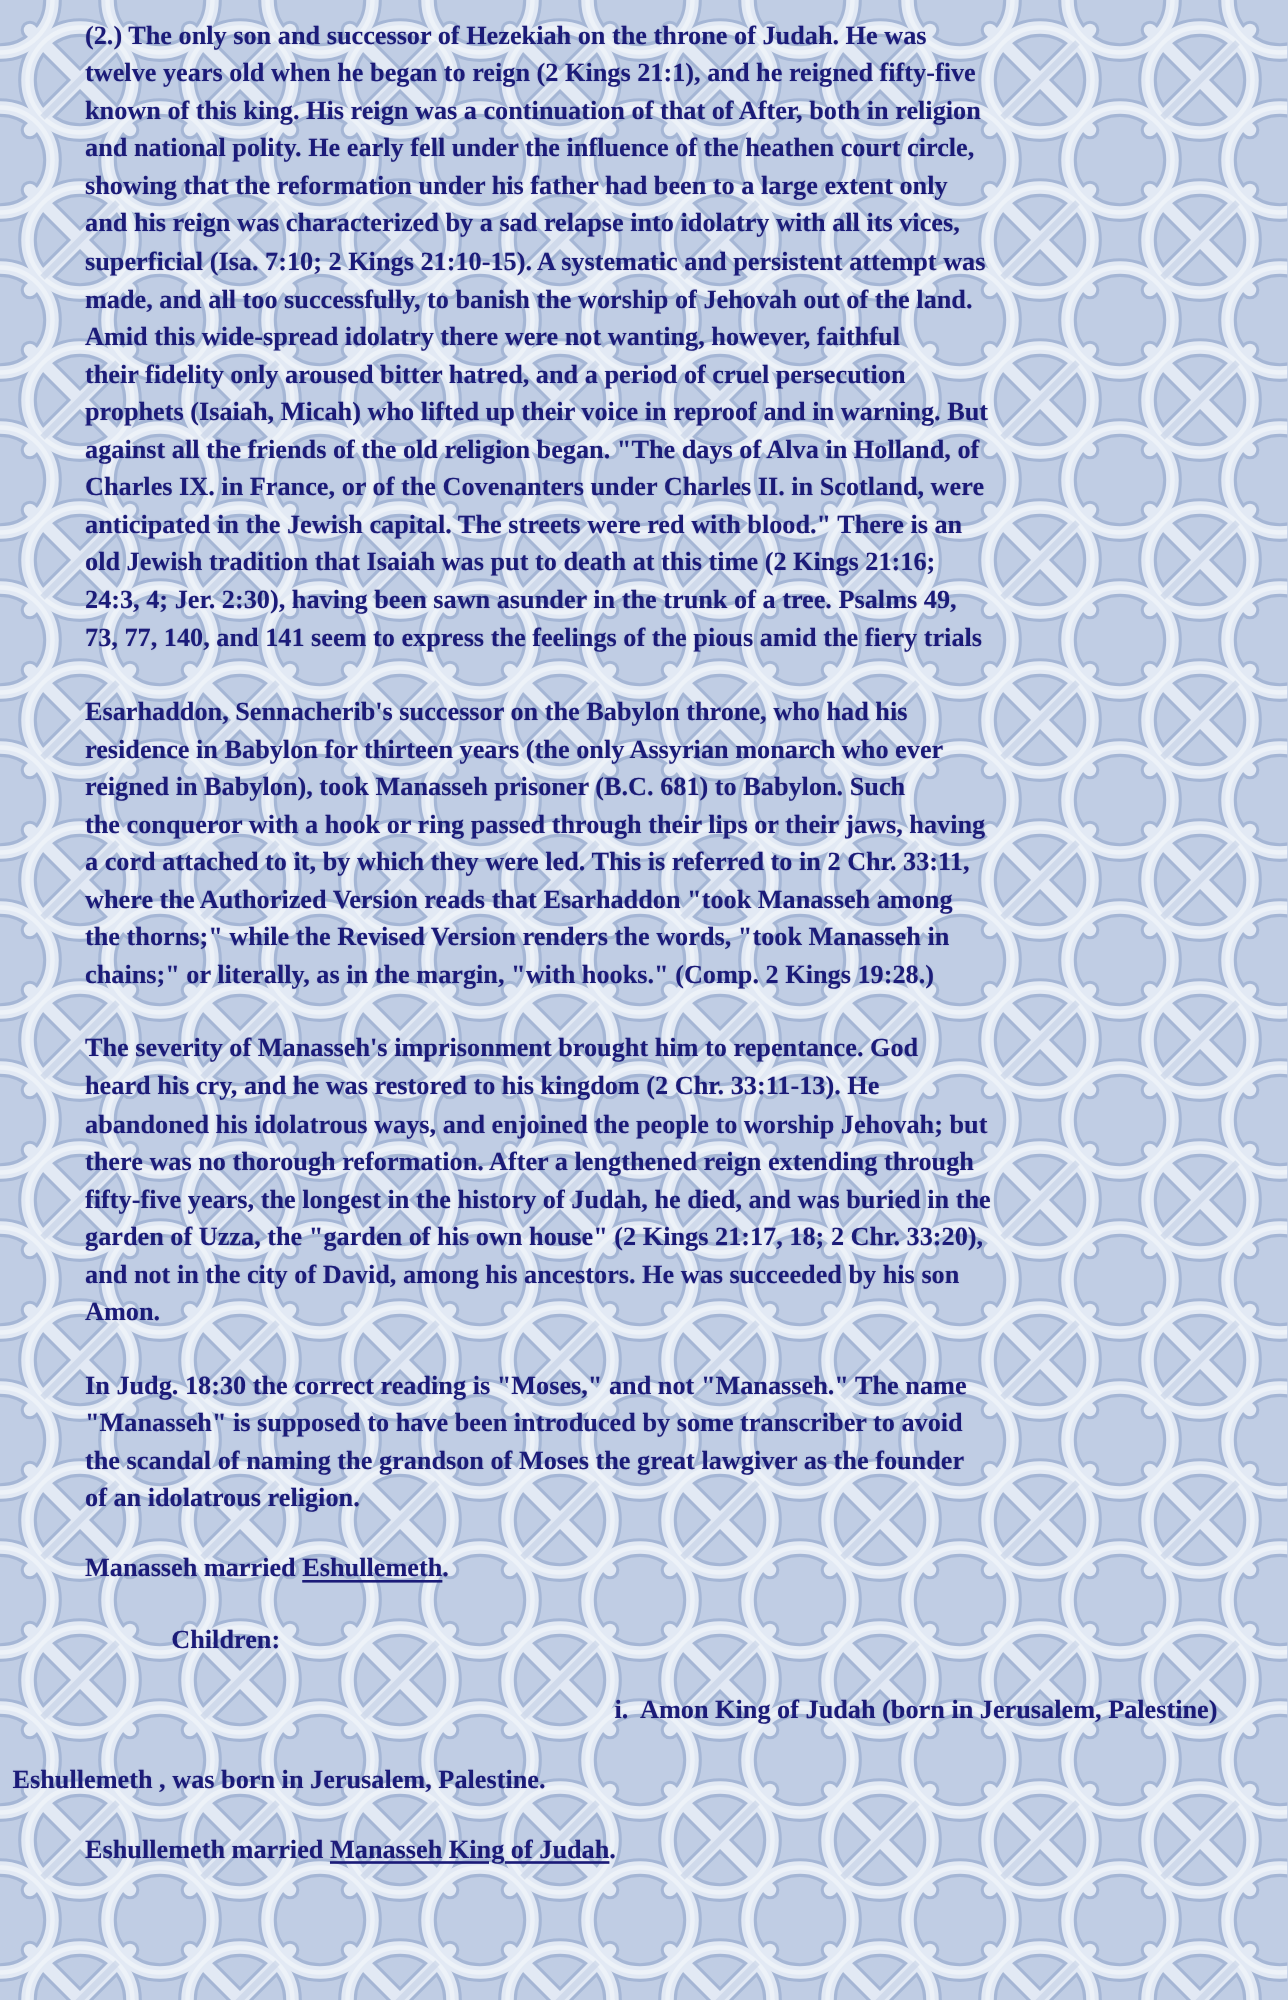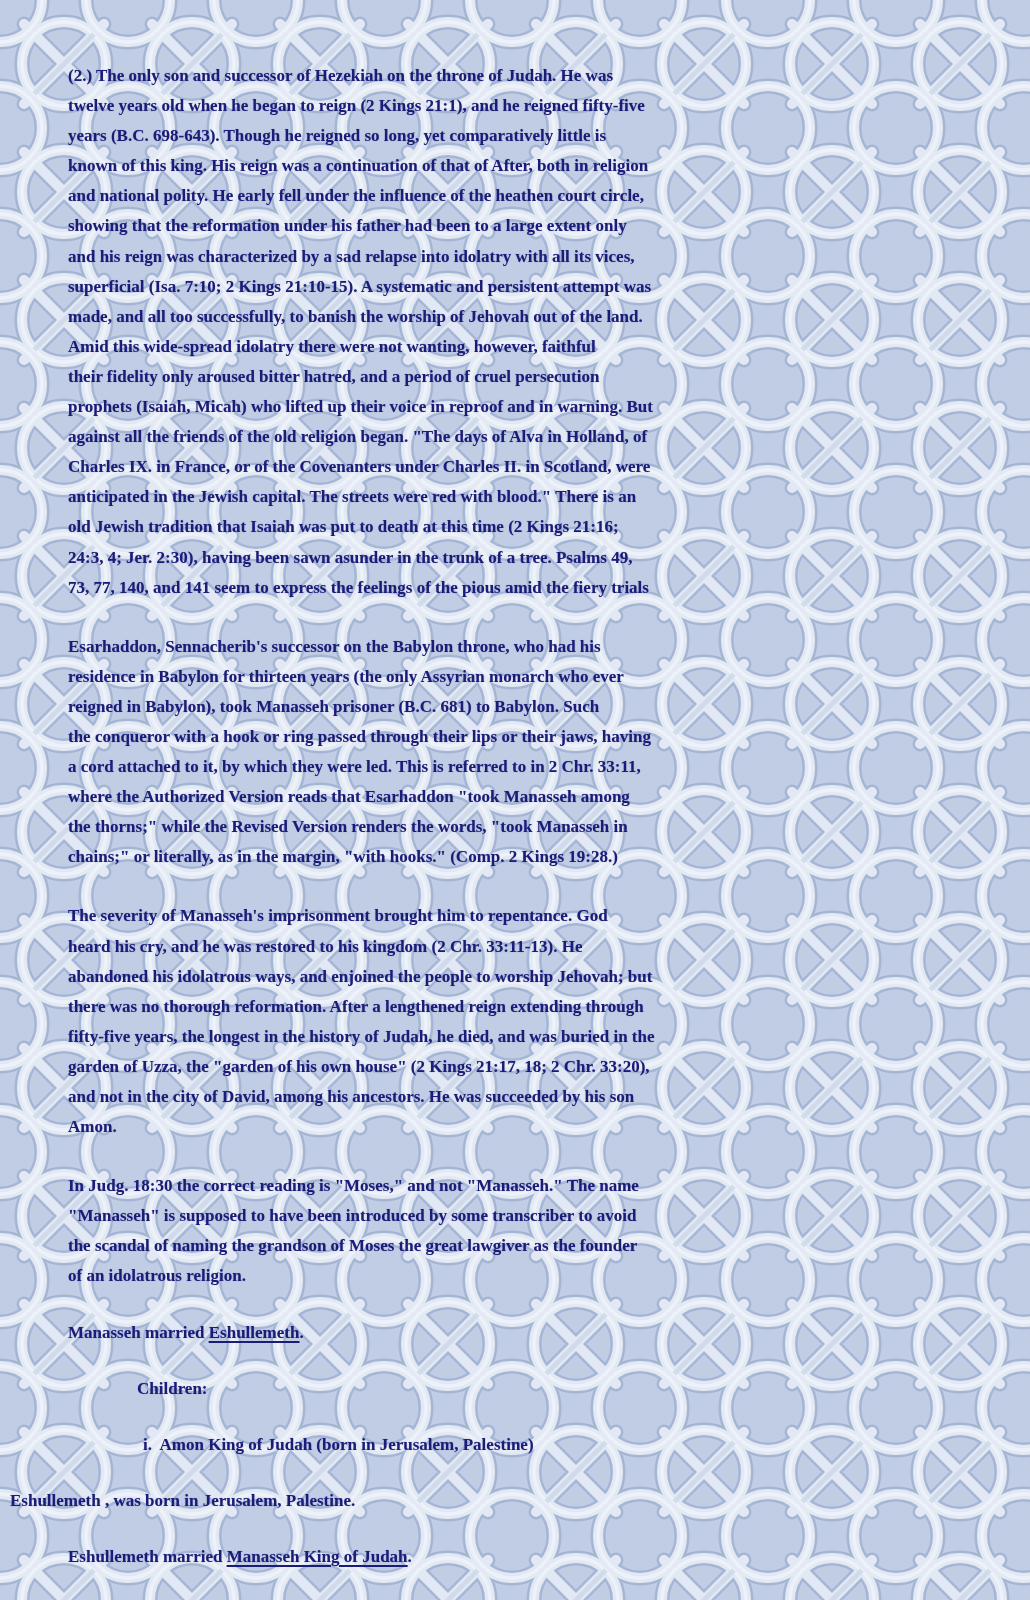--- a/index.html
+++ b/index.html
@@ -16,30 +16,29 @@
   .bg-layer {
     position: absolute;
     top: 0; left: 0;
     z-index: 0;
     display: block;
   }
   .page {
     position: relative;
     z-index: 1;
     padding: 13px 56px 0 68px;
-    font-size: 17px;
+    font-size: 21px;
     line-height: 30.1px;
-    margin-top: 48px;
   }
   .para { margin: 0 0 29px 0; }
   .para.compact { margin-bottom: 26px; }
   .para.last { margin-bottom: 0; }
   .indent-normal  { margin-left: 0; }
   .indent-children{ margin-left: 69px; }
-  .indent-child   { margin-left: 75px; }
+  .indent-child   { margin-left: 75px; text-align: right; }
   .indent-flush   { margin-left: -58px; }
   .line {
     display: block;
     white-space: pre;
     text-shadow: 0 0 1px rgba(27,27,120,0.35);
   }
   a.doc-link {
     color: inherit;
     text-decoration: underline;
     text-decoration-thickness: 2px;
@@ -88,21 +87,20 @@
       </g>
     </pattern>
   </defs>
   <rect width="1030" height="1600" fill="url(#knot)"></rect>
 </svg>
 
 <div class="page" id="doc">
     <p class="para indent-normal">
       <span class="line">(2.) The only son and successor of Hezekiah on the throne of Judah. He was</span>
       <span class="line">twelve years old when he began to reign (2 Kings 21:1), and he reigned fifty-five</span>
-      <span class="line">years (B.C. 698-643). Though he reigned so long, yet comparatively little is</span>
       <span class="line">known of this king. His reign was a continuation of that of After, both in religion</span>
       <span class="line">and national polity. He early fell under the influence of the heathen court circle,</span>
       <span class="line">showing that the reformation under his father had been to a large extent only</span>
       <span class="line">and his reign was characterized by a sad relapse into idolatry with all its vices,</span>
       <span class="line">superficial (Isa. 7:10; 2 Kings 21:10-15). A systematic and persistent attempt was</span>
       <span class="line">made, and all too successfully, to banish the worship of Jehovah out of the land.</span>
       <span class="line">Amid this wide-spread idolatry there were not wanting, however, faithful</span>
       <span class="line">their fidelity only aroused bitter hatred, and a period of cruel persecution</span>
       <span class="line">prophets (Isaiah, Micah) who lifted up their voice in reproof and in warning. But</span>
       <span class="line">against all the friends of the old religion began. "The days of Alva in Holland, of</span>

